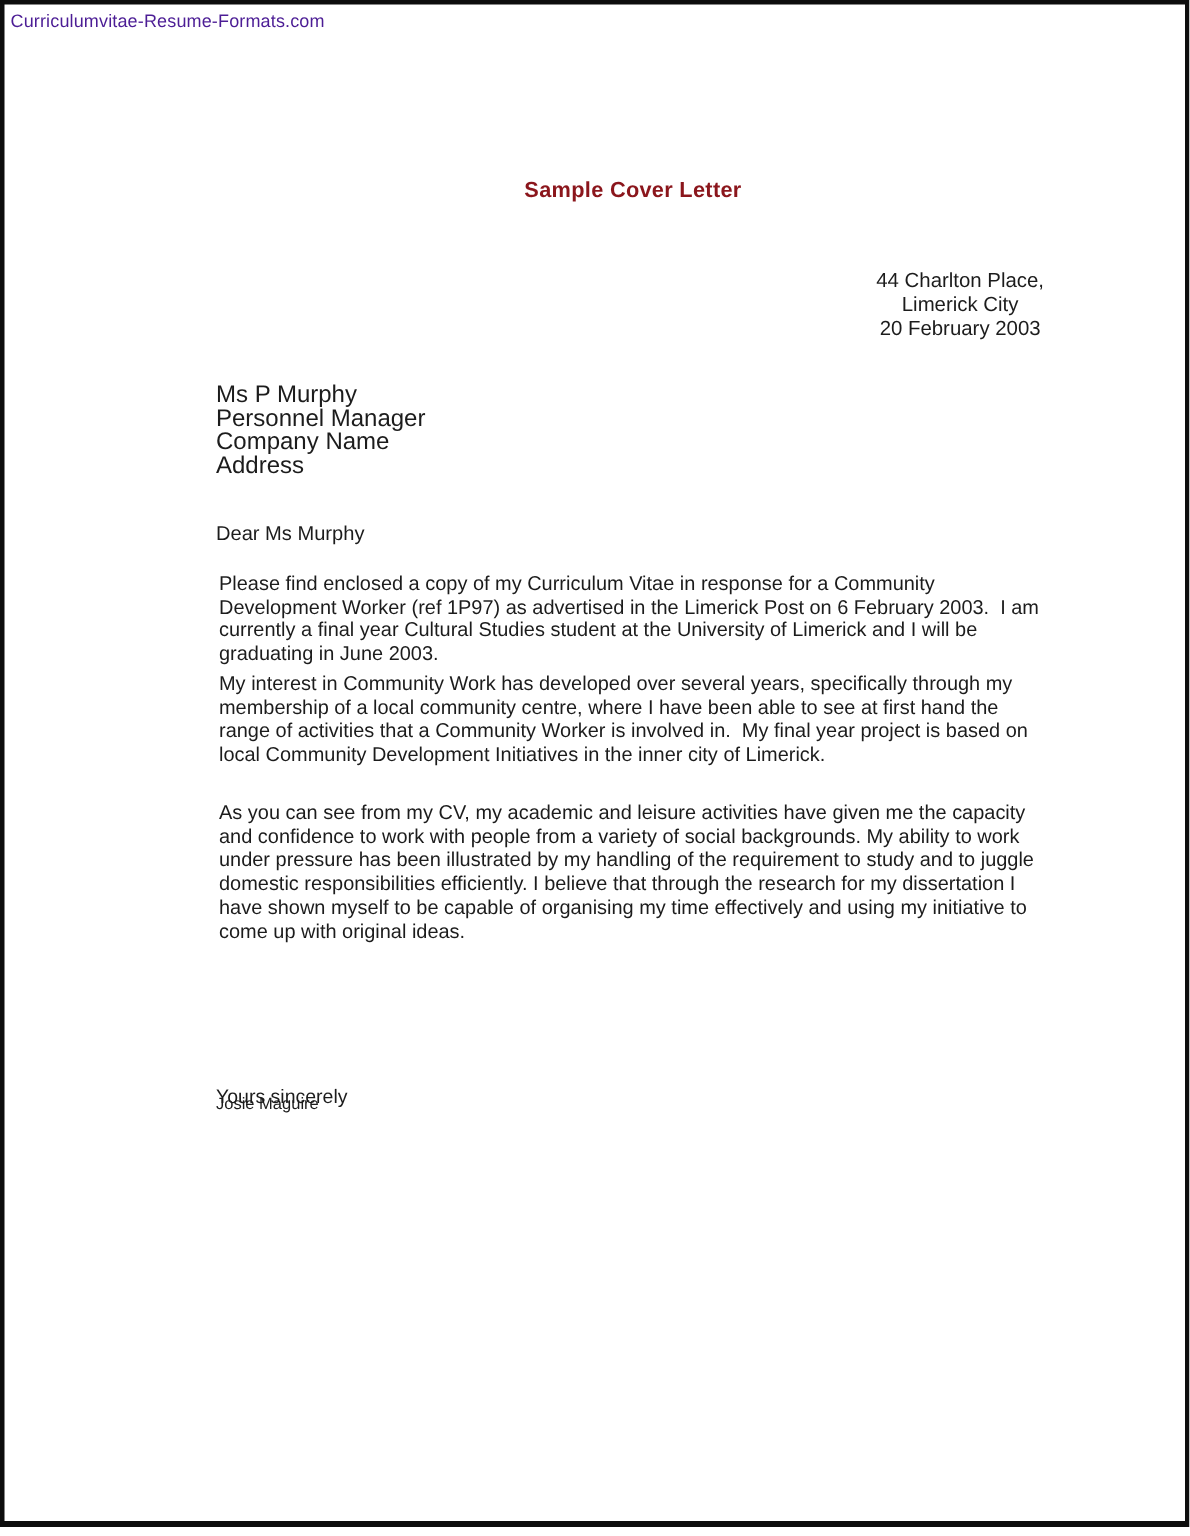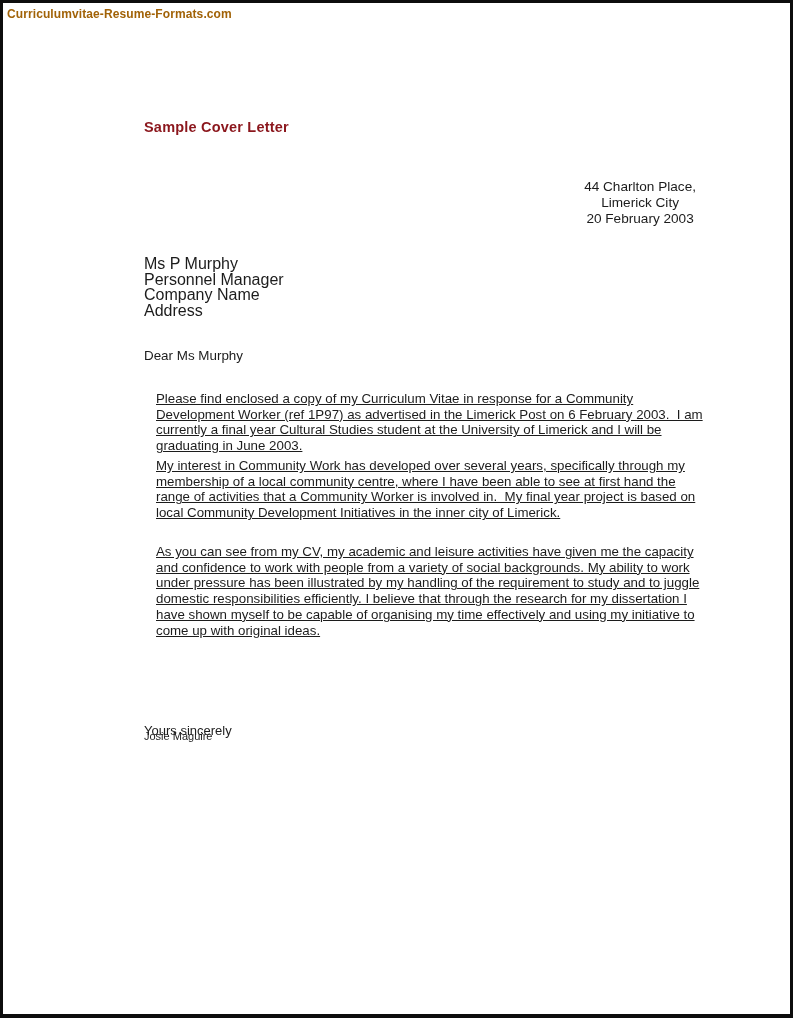--- a/index.html
+++ b/index.html
@@ -22,31 +22,31 @@
     box-sizing: border-box;
     border: 3px solid #0d0d0d;
     border-bottom-width: 4px;
     background: #ffffff;
   }
   .watermark {
     position: absolute;
     left: 7px;
     top: 7px;
     font-size: 12px;
-    font-weight: bold;
-    color: #a16207;
+    font-weight: normal;
+    color: #4c1d95;
     letter-spacing: 0.1px;
     white-space: pre;
   }
   .title {
     position: absolute;
     left: 144px;
     top: 119px;
     width: 556px;
-    text-align: left;
+    text-align: center;
     font-size: 14.5px;
     font-weight: bold;
     color: #8b161c;
     letter-spacing: 0.2px;
     white-space: pre;
   }
   .sender {
     position: absolute;
     right: 97px;
     top: 179px;
@@ -72,23 +72,22 @@
   }
   .body-col {
     position: absolute;
     left: 144px;
     top: 379px;
     width: 600px;
     font-size: 13.3px;
     line-height: 15.7px;
   }
   .body-col p {
-    margin: 12px;
+    margin: 2px;
     white-space: pre;
-    text-decoration: underline;
   }
   .p2 { position: absolute; top: 67px;  left: 0; }
   .p3 { position: absolute; top: 153px; left: 0; }
   .p4 { position: absolute; top: 260px; left: 0; }
   .closing {
     position: absolute;
     left: 144px;
     top: 723px;
     font-size: 13px;
     white-space: pre;

